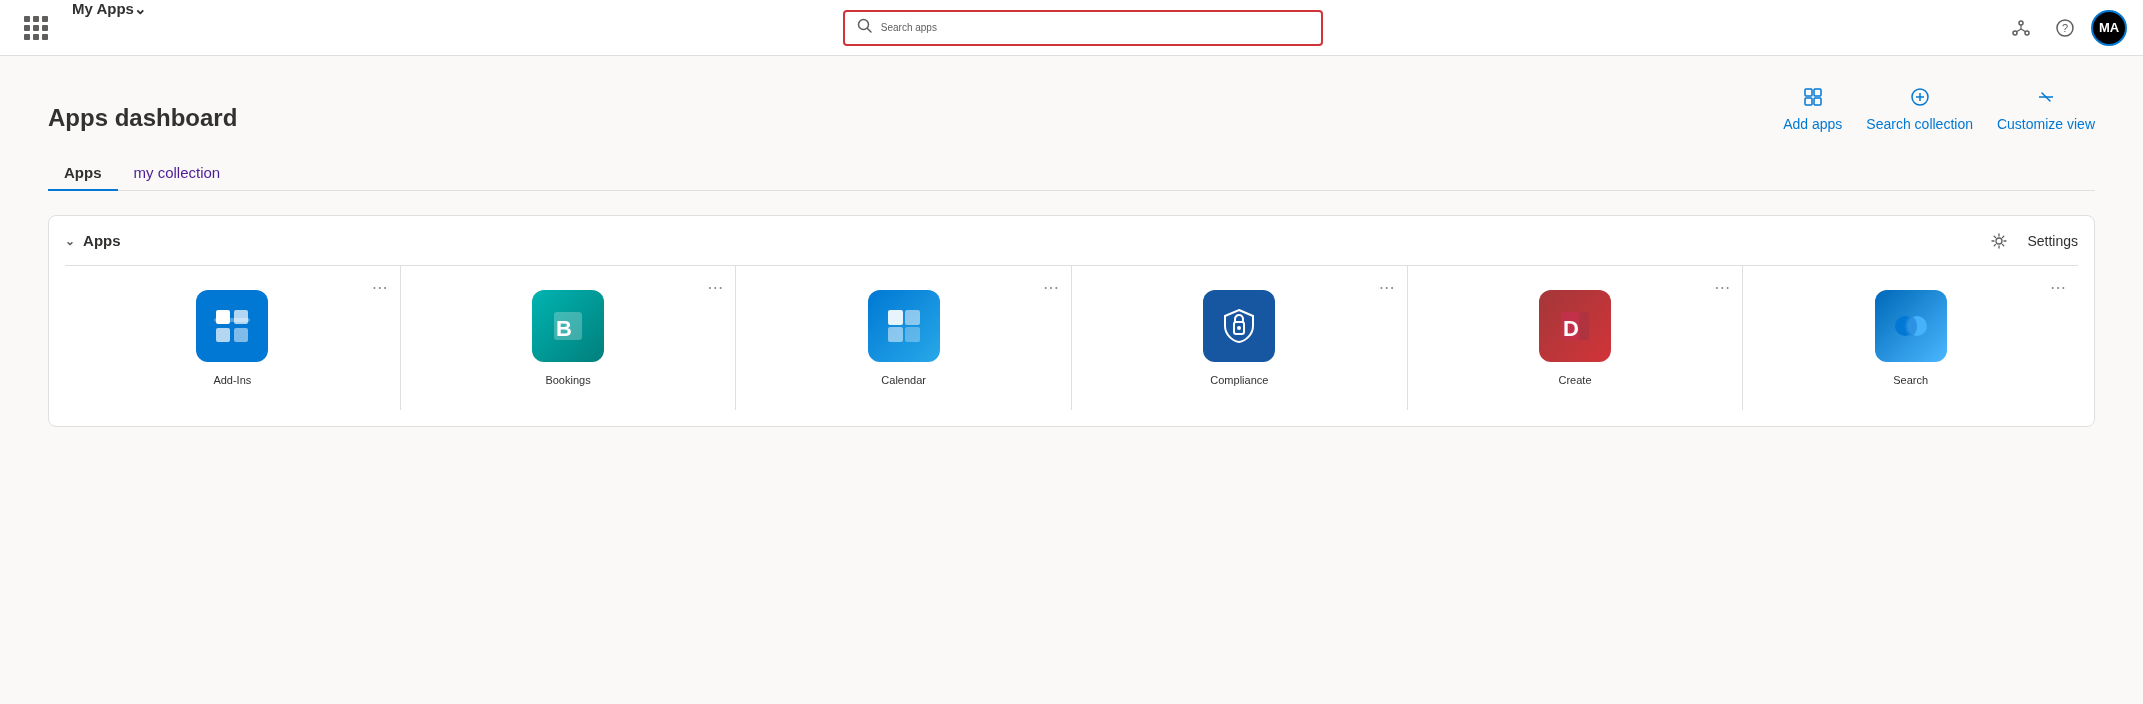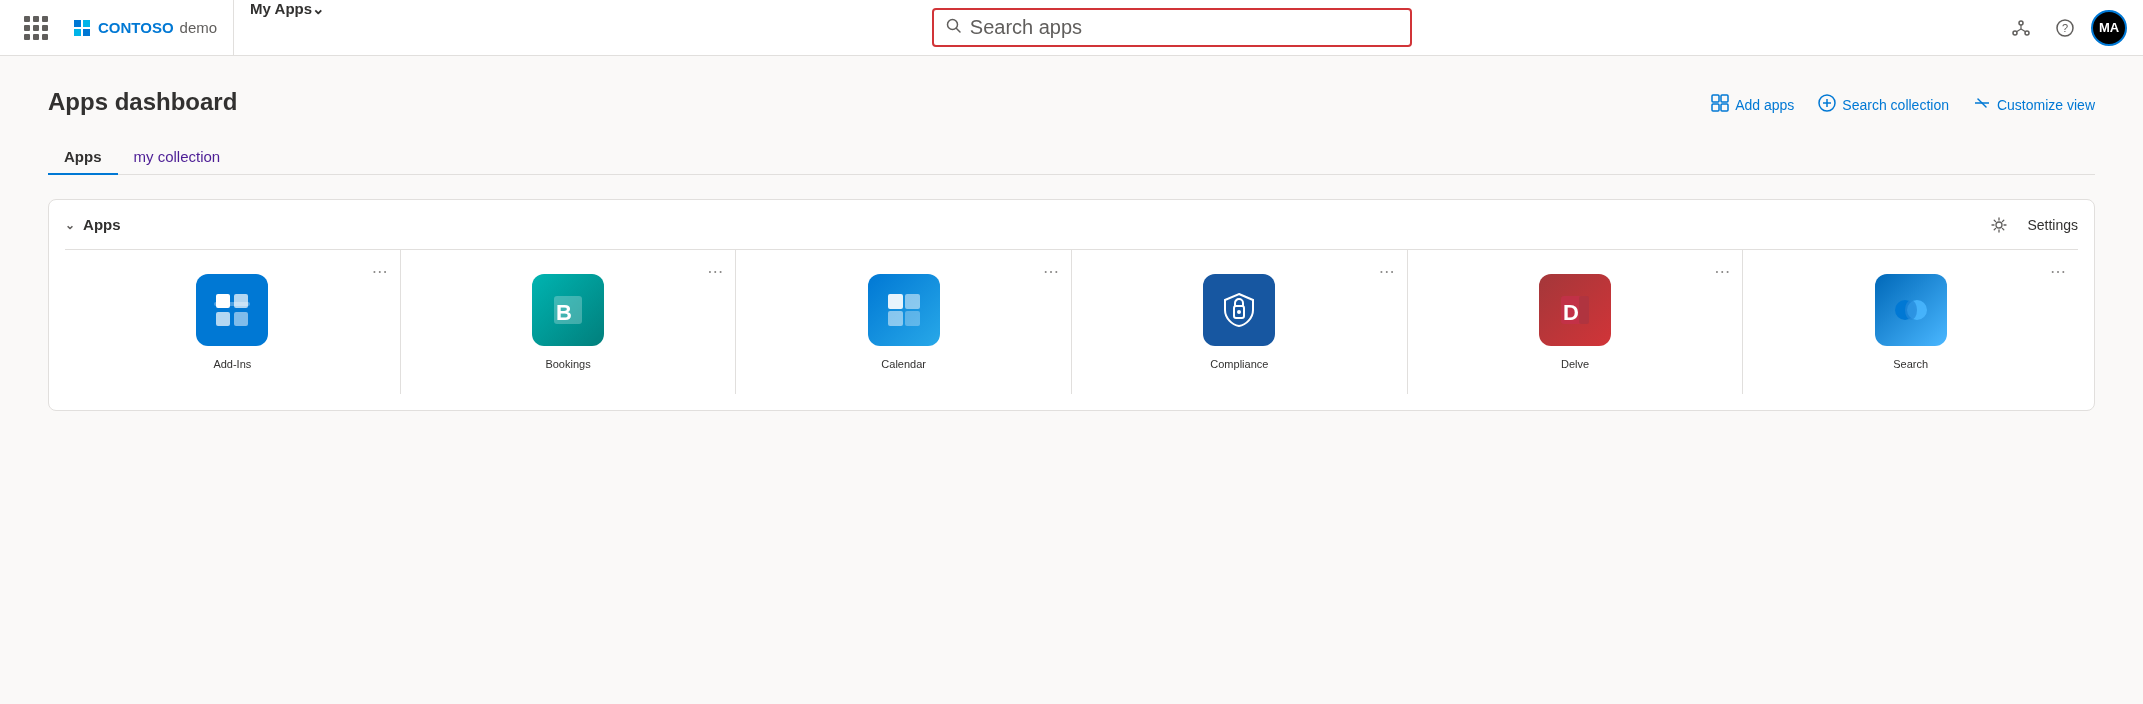--- a/index.html
+++ b/index.html
@@ -77,21 +77,21 @@
       width: 480px;
       background: #fff;
       cursor: text;
     }
     .search-icon-svg {
       color: #605e5c;
       font-size: 16px;
     }
     .search-placeholder {
       color: #605e5c;
-      font-size: 20px;
+      font-size: 10px;
     }
     .header-right {
       display: flex;
       align-items: center;
       gap: 8px;
       margin-left: auto;
     }
     .header-icon-btn {
       width: 36px;
       height: 36px;
@@ -142,20 +142,21 @@
       gap: 24px;
     }
     .action-btn {
       display: flex;
       align-items: center;
       gap: 6px;
       font-size: 14px;
       color: #0078d4;
       cursor: pointer;
       font-weight: 500;
+      flex-direction: column;
     }
     .action-icon {
       font-size: 16px;
     }
 
     
     .tabs {
       display: flex;
       border-bottom: 1px solid #e1dfdd;
       margin-bottom: 24px;
@@ -289,32 +290,20 @@
         <div class="grid-dot"></div>
       <div class="grid-dot"></div>
         <div class="grid-dot"></div>
         <div class="grid-dot"></div>
       <div class="grid-dot"></div>
         <div class="grid-dot"></div>
         <div class="grid-dot"></div>
     </div>
   </div>
 
-  <div class="header-brand">
-    <div class="brand-logo">
-      <svg class="brand-logo-cross" viewBox="0 0 20 20" fill="none" xmlns="http://www.w3.org/2000/svg">
-        <rect x="2" y="2" width="7" height="7" fill="#0078d4"></rect>
-        <rect x="11" y="2" width="7" height="7" fill="#00b4e8"></rect>
-        <rect x="2" y="11" width="7" height="7" fill="#00b4e8"></rect>
-        <rect x="11" y="11" width="7" height="7" fill="#0078d4"></rect>
-      </svg>
-      <span class="brand-name">CONTOSO</span>
-        <span class="brand-demo"> demo</span>
-    </div>
-  </div>
 
   <div class="header-myapps">
     <span>My Apps</span>
     <span>⌄</span>
   </div>
 
   <div class="search-container">
     <div class="search-box">
       <span class="search-icon-svg">
         <svg width="16" height="16" viewBox="0 0 16 16" fill="none" xmlns="http://www.w3.org/2000/svg">
@@ -460,21 +449,21 @@
 
       <div class="app-card">
         <span class="app-card-menu">⋯</span>
         <div class="app-icon icon-delve">
           <svg width="44" height="44" viewBox="0 0 44 44" fill="none">
             <rect x="8" y="8" width="28" height="28" rx="3" fill="#c4314b" opacity="0.8"></rect>
             <text x="10" y="32" font-size="22" font-weight="900" fill="white" font-family="Arial">D</text>
             <rect x="26" y="8" width="10" height="28" rx="2" fill="#a4373a" opacity="0.6"></rect>
           </svg>
         </div>
-        <span class="app-card-label">Delve</span>
+        <span class="app-card-label">Create</span>
       </div>
 
       <div class="app-card">
         <span class="app-card-menu">⋯</span>
         <div class="app-icon icon-engage">
           <svg width="44" height="44" viewBox="0 0 44 44" fill="none">
             <circle cx="16" cy="22" r="10" fill="#0078d4"></circle>
             <circle cx="28" cy="22" r="10" fill="#4ab7ff" opacity="0.85"></circle>
             <ellipse cx="22" cy="22" rx="6" ry="10" fill="#2488d8" opacity="0.7"></ellipse>
           </svg>

